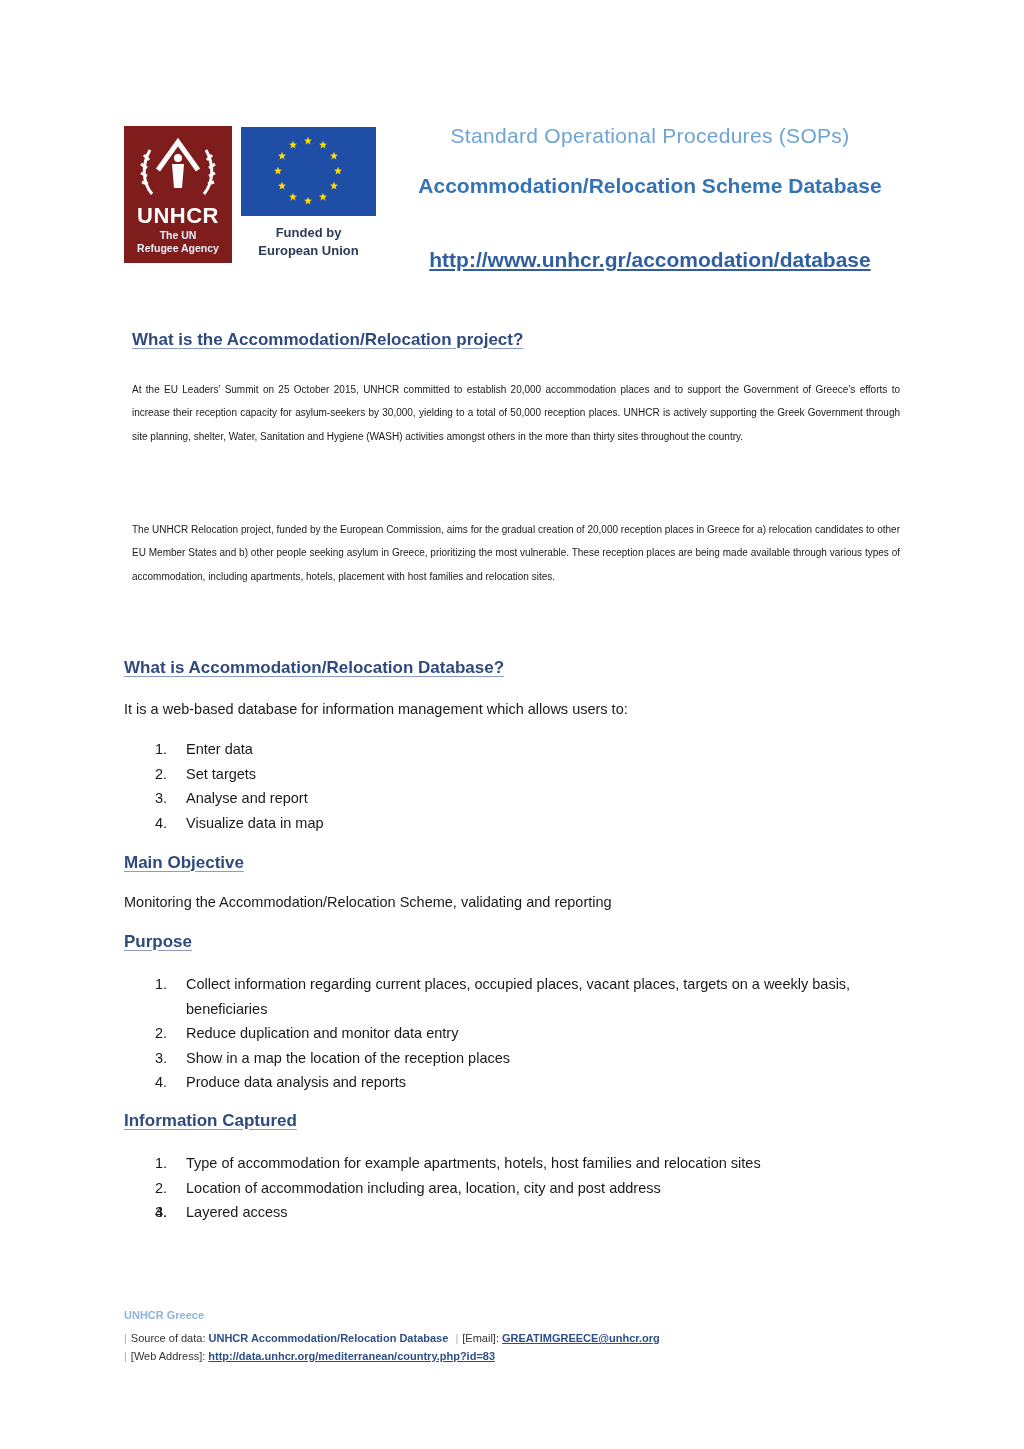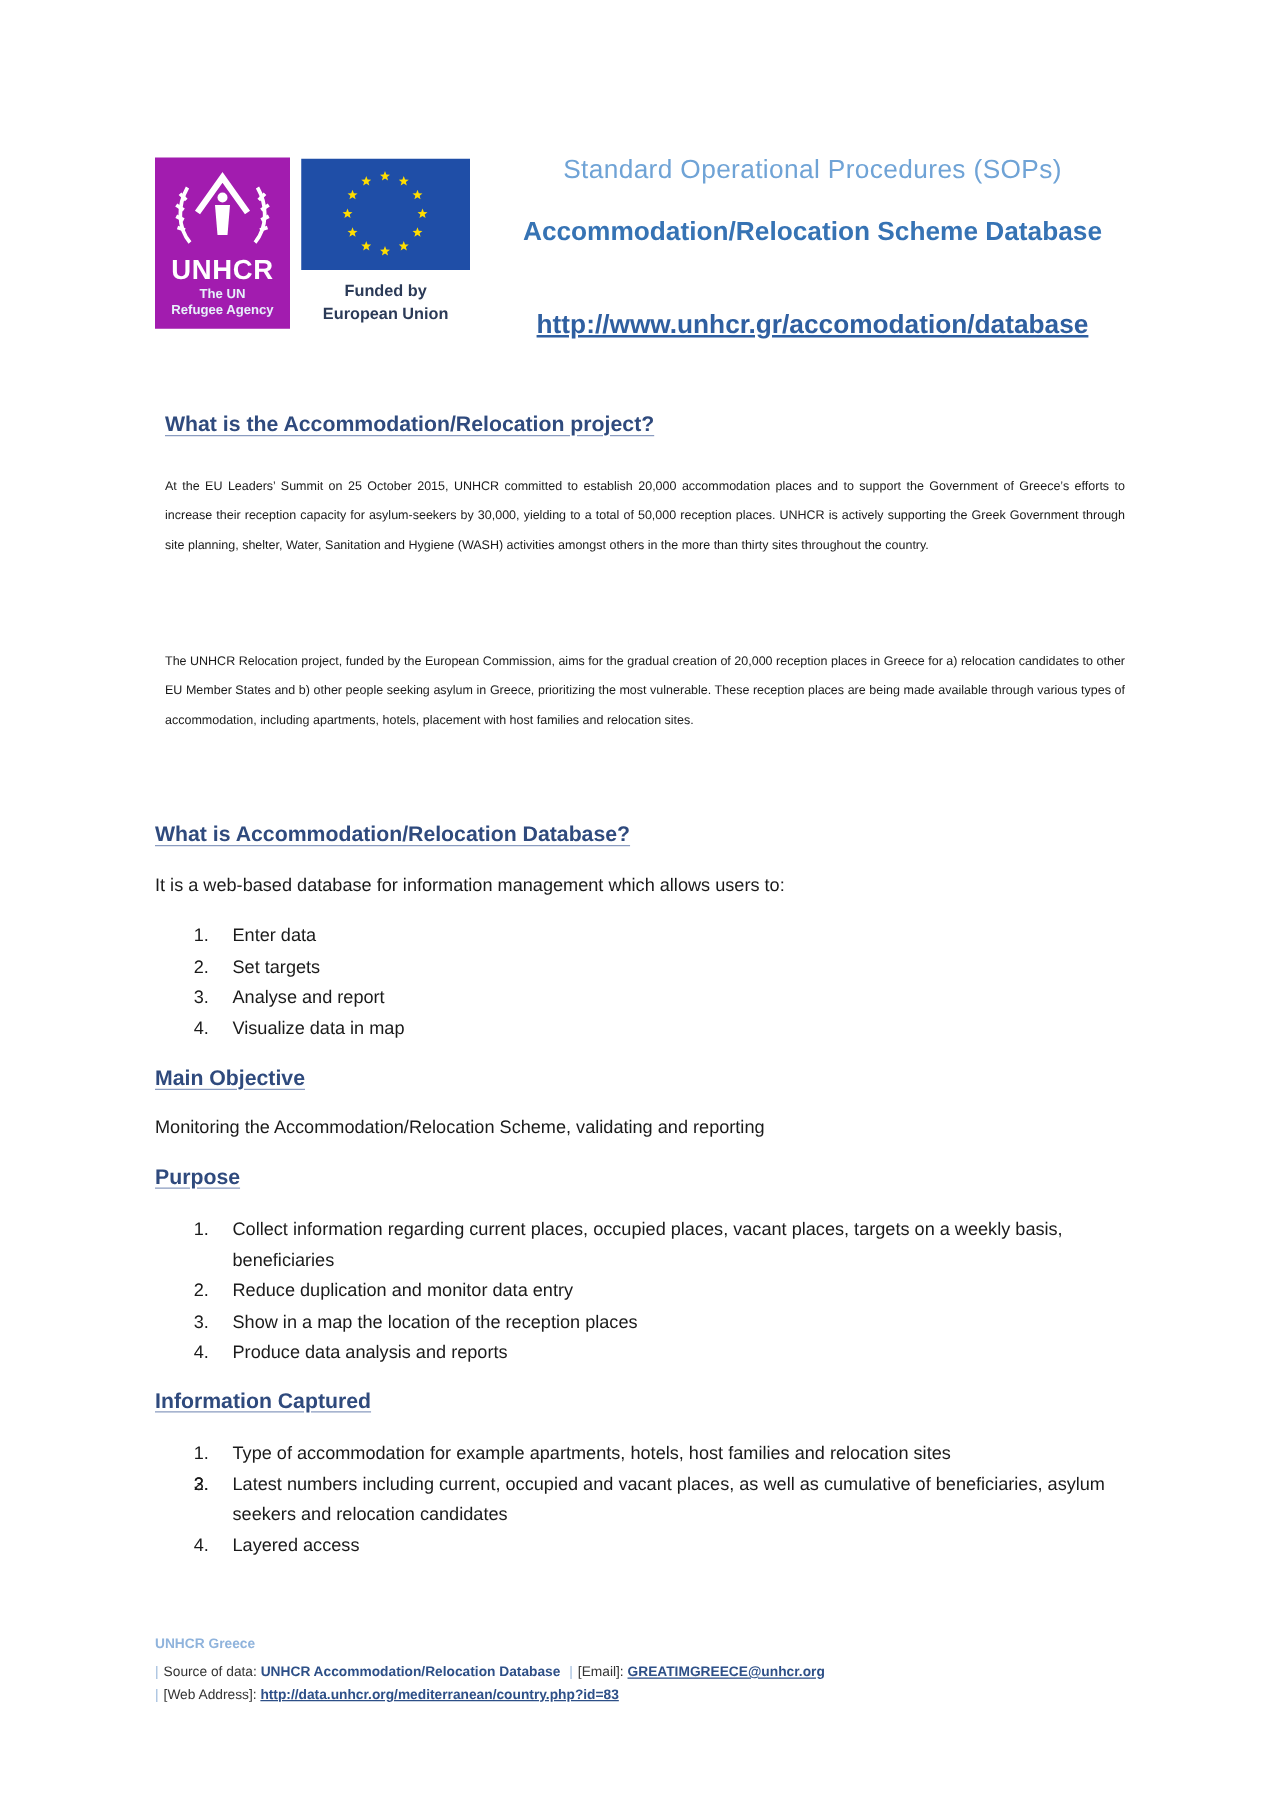--- a/index.html
+++ b/index.html
@@ -5,21 +5,21 @@
     html, body { margin: 0; padding: 0; background: #ffffff; }
     body {
       width: 1024px; height: 1449px; position: relative; overflow: hidden;
       font-family: "Liberation Sans", sans-serif; color: #1a1a1a;
     }
     .abs { position: absolute; }
 
     
     .unhcr-logo {
       left: 124px; top: 126px; width: 108px; height: 137px;
-      background: #a21caf; color: #fff; text-align: center;
+      background: #7f1d1d; color: #fff; text-align: center;
     }
     .unhcr-logo svg { position: absolute; left: 14px; top: 8px; }
     .unhcr-word {
       position: absolute; left: 0; right: 0; top: 77px;
       font-family: "Liberation Sans", sans-serif; font-weight: bold; font-size: 22px; letter-spacing: 0.5px;
     }
     .unhcr-sub {
       position: absolute; left: 0; right: 0; top: 103px;
       font-family: Liberation Sans, sans-serif; font-weight: bold; font-size: 10.5px; line-height: 13px; color: #e6f0fa;
     }
@@ -149,22 +149,22 @@
 <ol class="abs list" style="left:155px; top:972px; width:740px;">
   <li><span class="num">1.</span><span>Collect information regarding current places, occupied places, vacant places, targets on a weekly basis, beneficiaries</span></li>
   <li><span class="num">2.</span><span>Reduce duplication and monitor data entry</span></li>
   <li><span class="num">3.</span><span>Show in a map the location of the reception places</span></li>
   <li><span class="num">4.</span><span>Produce data analysis and reports</span></li>
 </ol>
 
 <div class="abs h" style="left:124px; top:1111px;">Information Captured</div>
 <ol class="abs list" style="left:155px; top:1151px; width:740px;">
   <li><span class="num">1.</span><span>Type of accommodation for example apartments, hotels, host families and relocation sites</span></li>
-  <li><span class="num">2.</span></li>
-  <li><span class="num">3.</span><span>Latest numbers including current, occupied and vacant places, as well as cumulative of beneficiaries, asylum seekers and relocation candidates</span></li>
+  <li><span class="num">2.</span><span>Location of accommodation including area, location, city and post address</span></li>
+  <li><span class="num">3.</span></li>
   <li><span class="num">4.</span><span>Layered access</span></li>
 </ol>
 
 <div class="abs footer-org">UNHCR Greece</div>
 <div class="abs footer-line" style="top:1332px;">
   <span class="bar">|</span><span>Source of data:</span>
   <span class="hl">UNHCR Accommodation/Relocation Database</span>
   <span class="bar" style="margin-left:4px;">|</span><span>[Email]:</span>
   <a>GREATIMGREECE@unhcr.org</a>
 </div>

